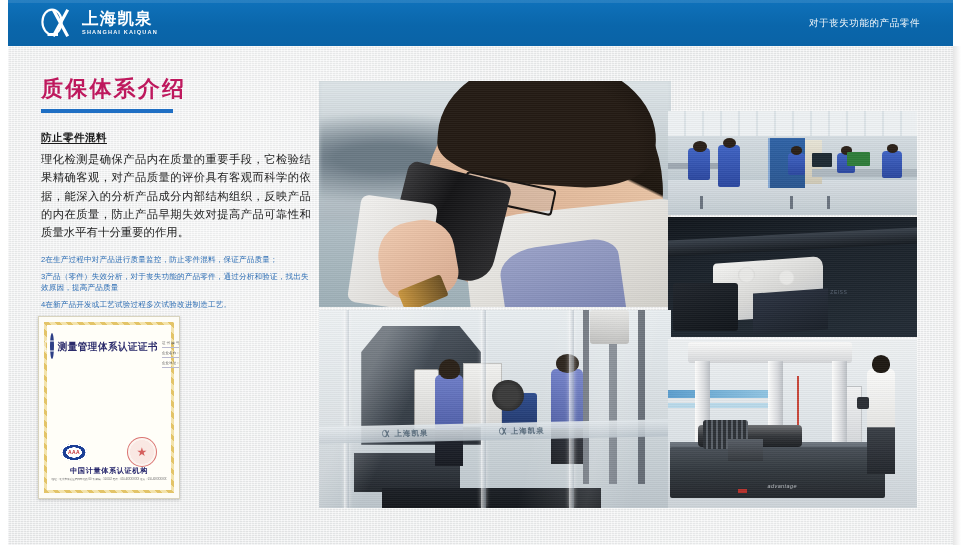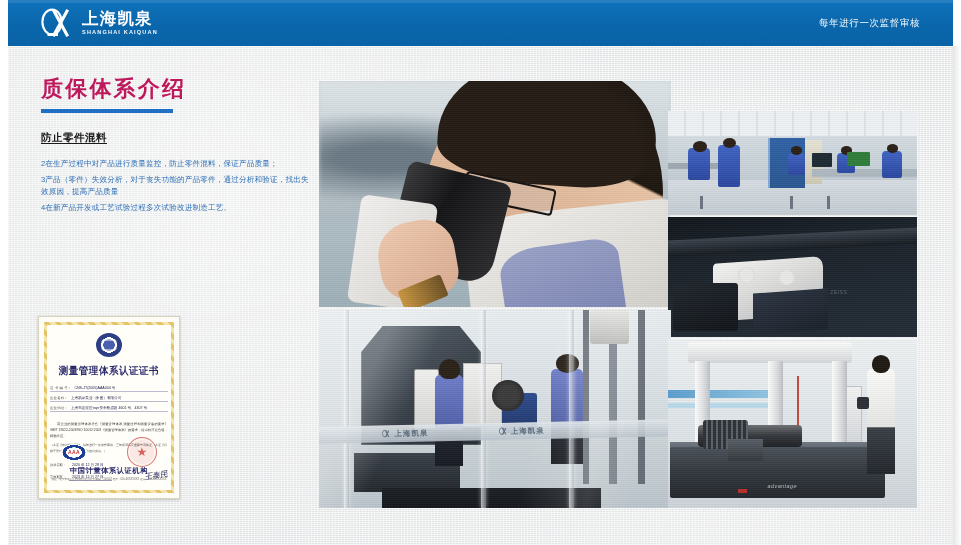--- a/index.html
+++ b/index.html
@@ -167,22 +167,21 @@
     overflow: hidden;
   }
   .cert-frame {
     position: absolute; inset: 5px;
     border: 3px solid #e8c96b;
     border-image: repeating-linear-gradient(45deg,#e3c468 0 4px,#f3e3ac 4px 8px) 3;
     background: #fffef8;
   }
   .cert-inner {
     position: absolute; inset: 11px;
-    display: flex; flex-direction: column;
-    align-items: center;
+    display: flex; 
     padding-top: 5px;
   }
   .cert-seal-top {
     width: 26px; height: 26px;
     border-radius: 50%;
     border: 2px solid #2d3f86;
     background: radial-gradient(circle, #4a5fae 0 38%, #ffffff 39% 52%, #2d3f86 53% 100%);
     position: relative;
   }
   .cert-seal-top::after{
@@ -642,29 +641,30 @@
           <path d="M13 3 L26 27 M26 3 L13 27" stroke="#ffffff" stroke-width="3.1" fill="none" stroke-linecap="square"></path>
           <path d="M6.5 25 L17 25 L17 28 L6.5 28 Z" fill="#ffffff"></path>
         </svg>
       </div>
       <div class="logo-text">
         <div class="logo-cn">上海凯泉</div>
         <div class="logo-en">SHANGHAI KAIQUAN</div>
       </div>
     </div>
 
-    <div class="header-tagline">每年进行一次监督审核</div>
+    <div class="header-tagline">对于丧失功能的产品零件</div>
   </div>
 
   <div class="left-col">
     <div class="page-title">质保体系介绍</div>
     <div class="title-rule"></div>
 
     <div class="sub-head">防止零件混料</div>
 
+    <div class="para">理化检测是确保产品内在质量的重要手段，它检验结果精确客观，对产品质量的评价具有客观而科学的依据，能深入的分析产品成分内部结构组织，反映产品的内在质量，防止产品早期失效对提高产品可靠性和质量水平有十分重要的作用。</div>
 
 
     <div class="bullets">
       <div class="bullet">2在生产过程中对产品进行质量监控，防止零件混料，保证产品质量；</div>
       <div class="bullet">3产品（零件）失效分析，对于丧失功能的产品零件，通过分析和验证，找出失效原因，提高产品质量</div>
       <div class="bullet">4在新产品开发或工艺试验过程多次试验改进制造工艺。</div>
     </div>
   </div>
 
   <div class="cert">

